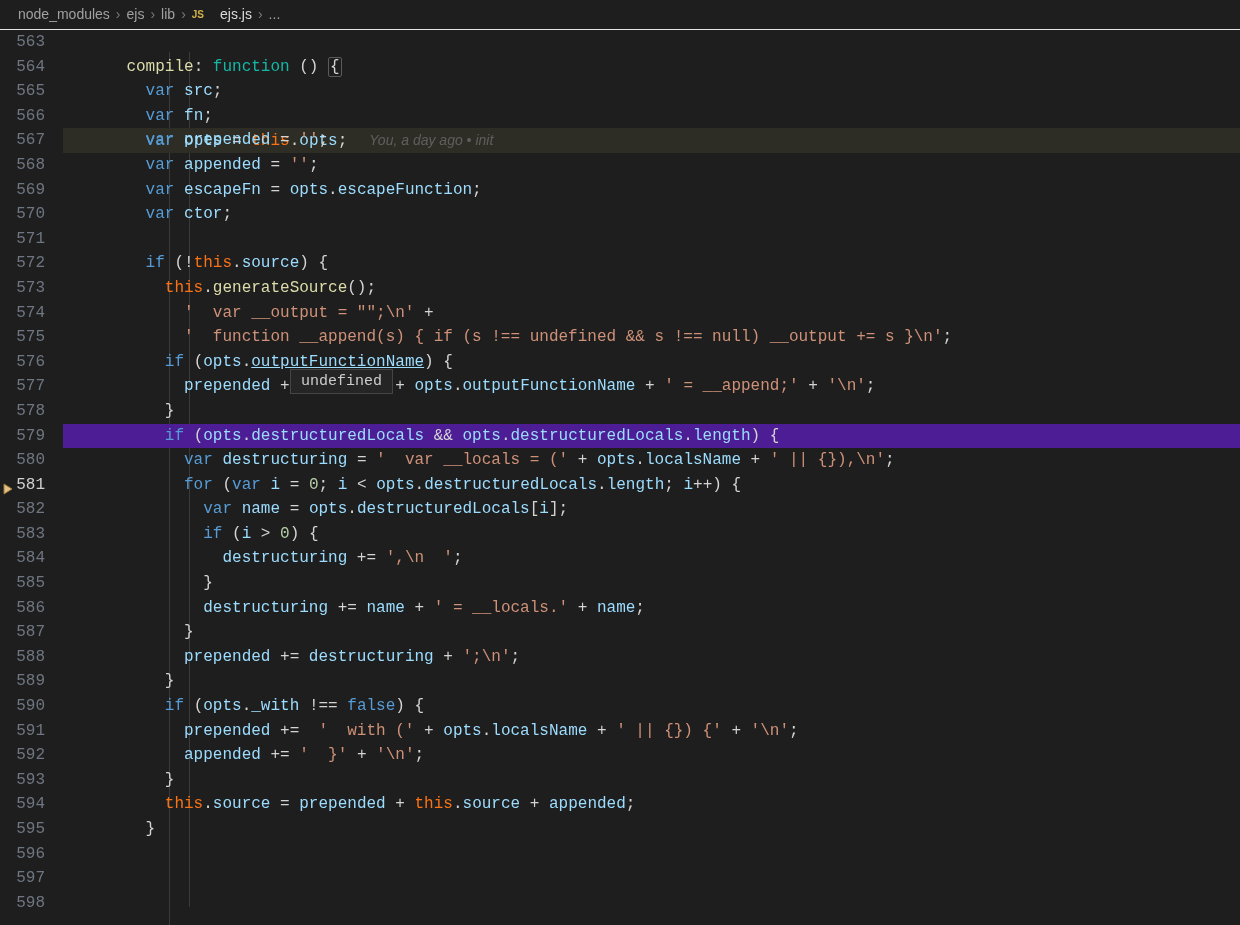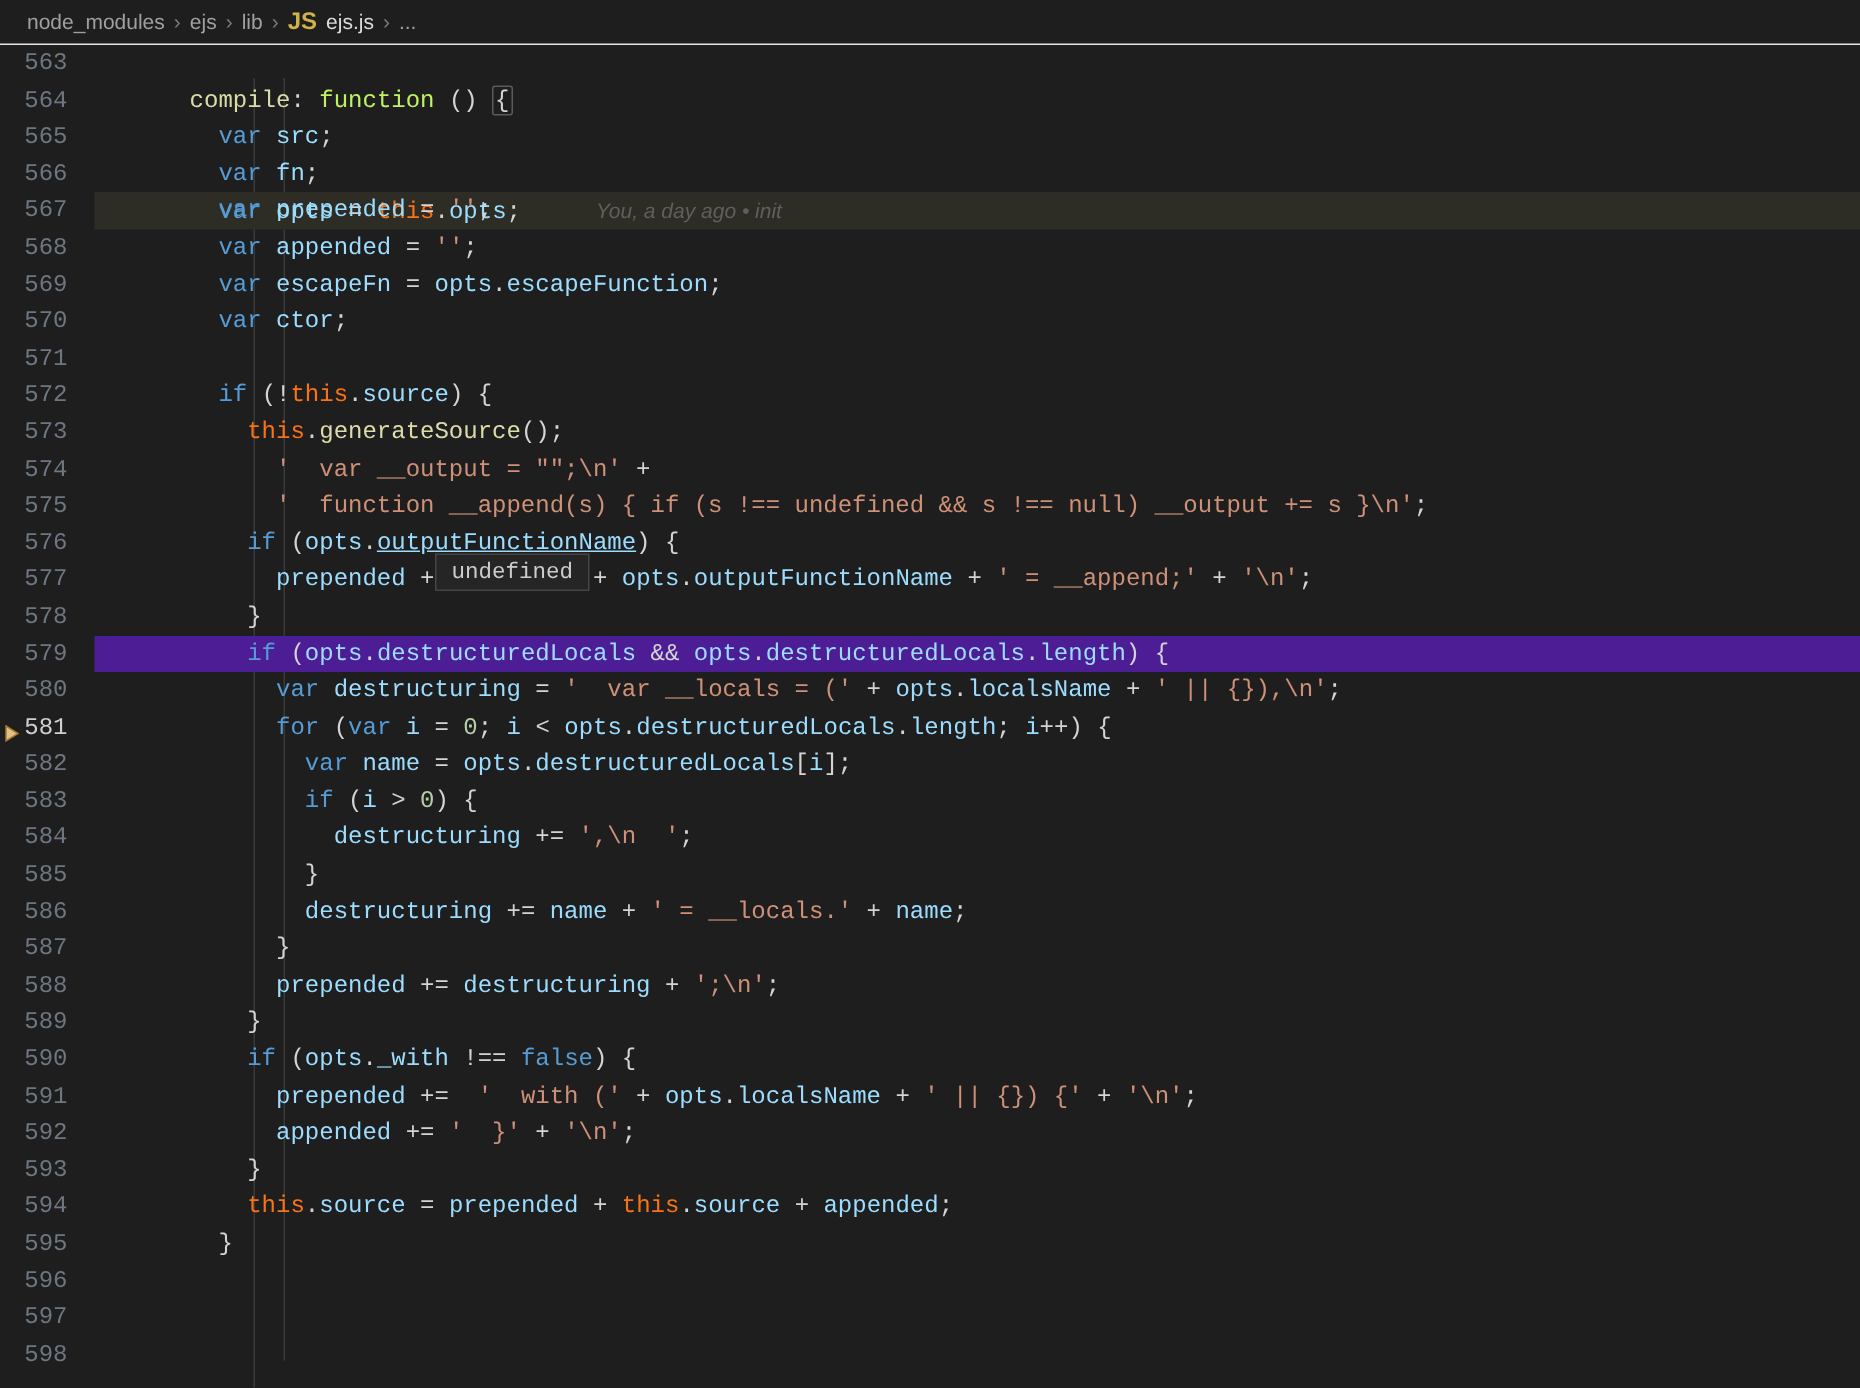--- a/index.html
+++ b/index.html
@@ -1,43 +1,43 @@
 <!DOCTYPE html>
 <html><head>
 <meta charset="utf-8">
 <style>
   html,body{margin:0;padding:0;width:1240px;height:925px;background:#1e1e1e;color:#ccc;font-family:Menlo,Consolas,"Courier New",monospace;font-size:16px;overflow:hidden}
   .breadcrumb{height:29px;line-height:29px;background:#1e1e1e;color:#a0a0a0;padding-left:18px;border-bottom:1px solid #e5e5e5;display:flex;align-items:center;font-family:-apple-system,BlinkMacSystemFont,"Segoe UI",sans-serif;font-size:14px}
   .breadcrumb .sep{margin:0 6px;color:#7a7a7a}
-  .breadcrumb .js-badge{background:transparent;color:#d0b24a;font-weight:700;margin-right:6px;font-family:-apple-system,BlinkMacSystemFont,"Segoe UI",sans-serif;font-size:16px}
+  .breadcrumb .js-badge{background:transparent;color:#d0b24a;font-weight:700;margin-right:16px;font-family:-apple-system,BlinkMacSystemFont,"Segoe UI",sans-serif;font-size:10px}
   .breadcrumb .last{color:#dcdcdc}
   .editor{position:relative;display:flex;height:896px}
   .gutter{width:63px;text-align:right;color:#6e7681;padding-top:0}
   .gutter .ln{height:24.6px;line-height:24.6px;padding-right:18px;position:relative}
   .gutter .ln.current{color:#d0d0d0}
   .bp{position:absolute;left:2px;top:6px;width:12px;height:12px}
   .code{flex:1;position:relative}
   .line{height:24.6px;line-height:24.6px;white-space:pre;padding-left:25px;position:relative}
   .hl-strong{background:#4c1d95}
   .guide1{position:absolute;left:106px;top:22px;width:0;border-left:1px solid #3a3a3a;height:100%}
   .guide2{position:absolute;left:126px;top:22px;width:0;border-left:1px solid #3a3a3a;height:855px}
   
   .k{color:#569cd6}      
-  .kf{color:#bef264}     
+  .kf{color:#14b8a6}     
   .fn{color:#dcdcaa}     
   .v{color:#9cdcfe}      
   .p{color:#d4d4d4}
   .s{color:#ce9178}      
   .n{color:#b5cea8}
   .b{color:#569cd6}      
   .prop{color:#9cdcfe}
   .call{color:#dcdcaa}
   .th{color:#f97316}
   .ul{text-decoration:underline}
-  .blame{color:#5f5f5f;font-style:italic;margin-left:50px;font-family:-apple-system,BlinkMacSystemFont,"Segoe UI",sans-serif;font-size:14px}
+  .blame{color:#5f5f5f;font-style:italic;margin-left:22px;font-family:-apple-system,BlinkMacSystemFont,"Segoe UI",sans-serif;font-size:14px}
   .hover{position:absolute;background:#252526;border:1px solid #454545;color:#ccc;padding:3px 10px;font-size:15px;z-index:10}
   .curly-active{border:1px solid #5a5a5a;border-radius:2px;padding:0 1px}
   .cl-overlay{position:absolute;left:0;right:0;height:24.6px;background:#2d2d25}
 </style>
 </head>
 <body>
 
 <div class="breadcrumb">
   <span>node_modules</span>
   <span class="sep">›</span>

